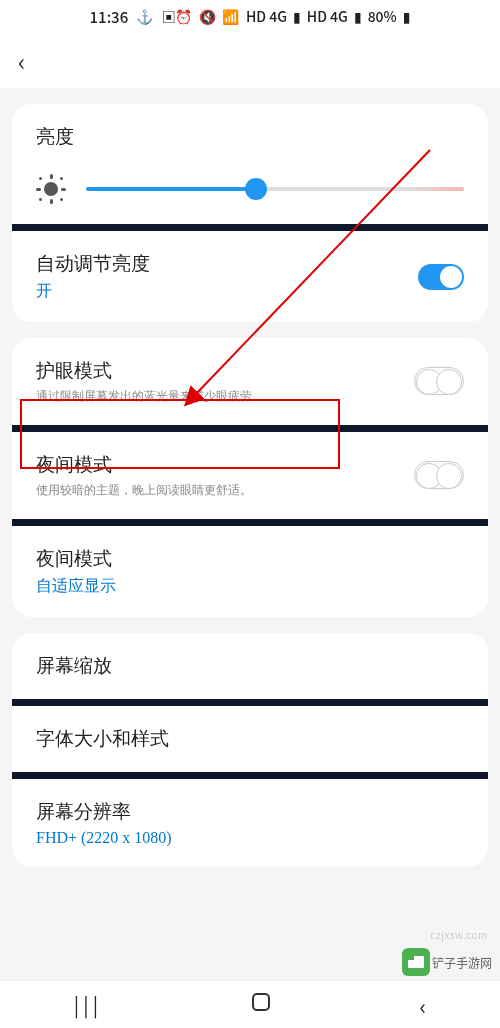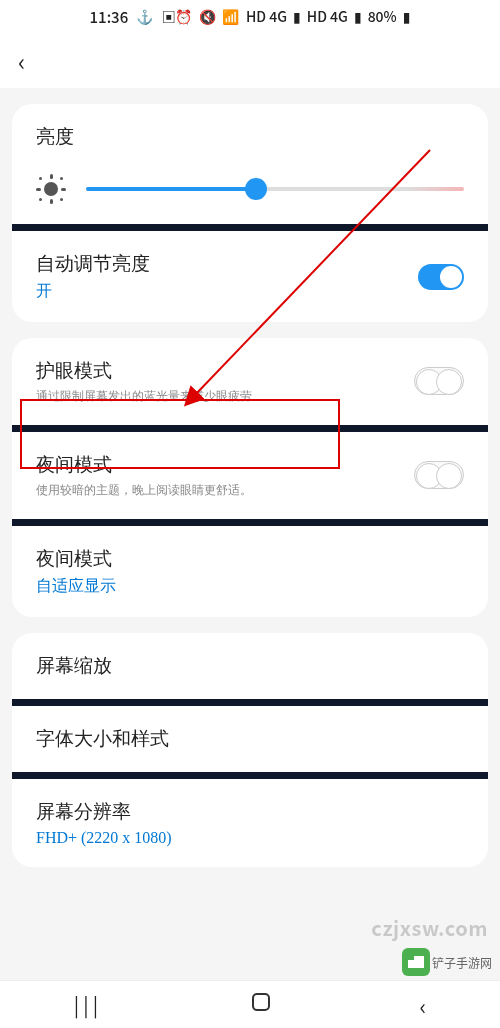--- a/index.html
+++ b/index.html
@@ -105,22 +105,22 @@
     }
     .watermark {
       position: absolute; right: 8px; bottom: 52px;
       display: flex; align-items: center; gap: 2px; font-size: 12px; color: #666;
     }
     .watermark-icon {
       width: 28px; height: 28px; background: #4caf50; border-radius: 6px;
       position: relative;
     }
     .watermark-url {
-      position: absolute; right: 12px; bottom: 86px; font-size: 20px;
-      color: rgba(0,0,0,0.18); letter-spacing: 0.5px; font-weight: bold;
+      position: absolute; right: 12px; bottom: 86px; font-size: 10px;
+      color: rgba(0,0,0,0.18); letter-spacing: 0.5px;
     }
     .small-icon { font-size: 14px; }
   </style>
 </head>
 <body>
 
 <div class="status-bar">
   <div class="status-left">
     <span>11:36</span>
     <span class="small-icon">⚓</span>

